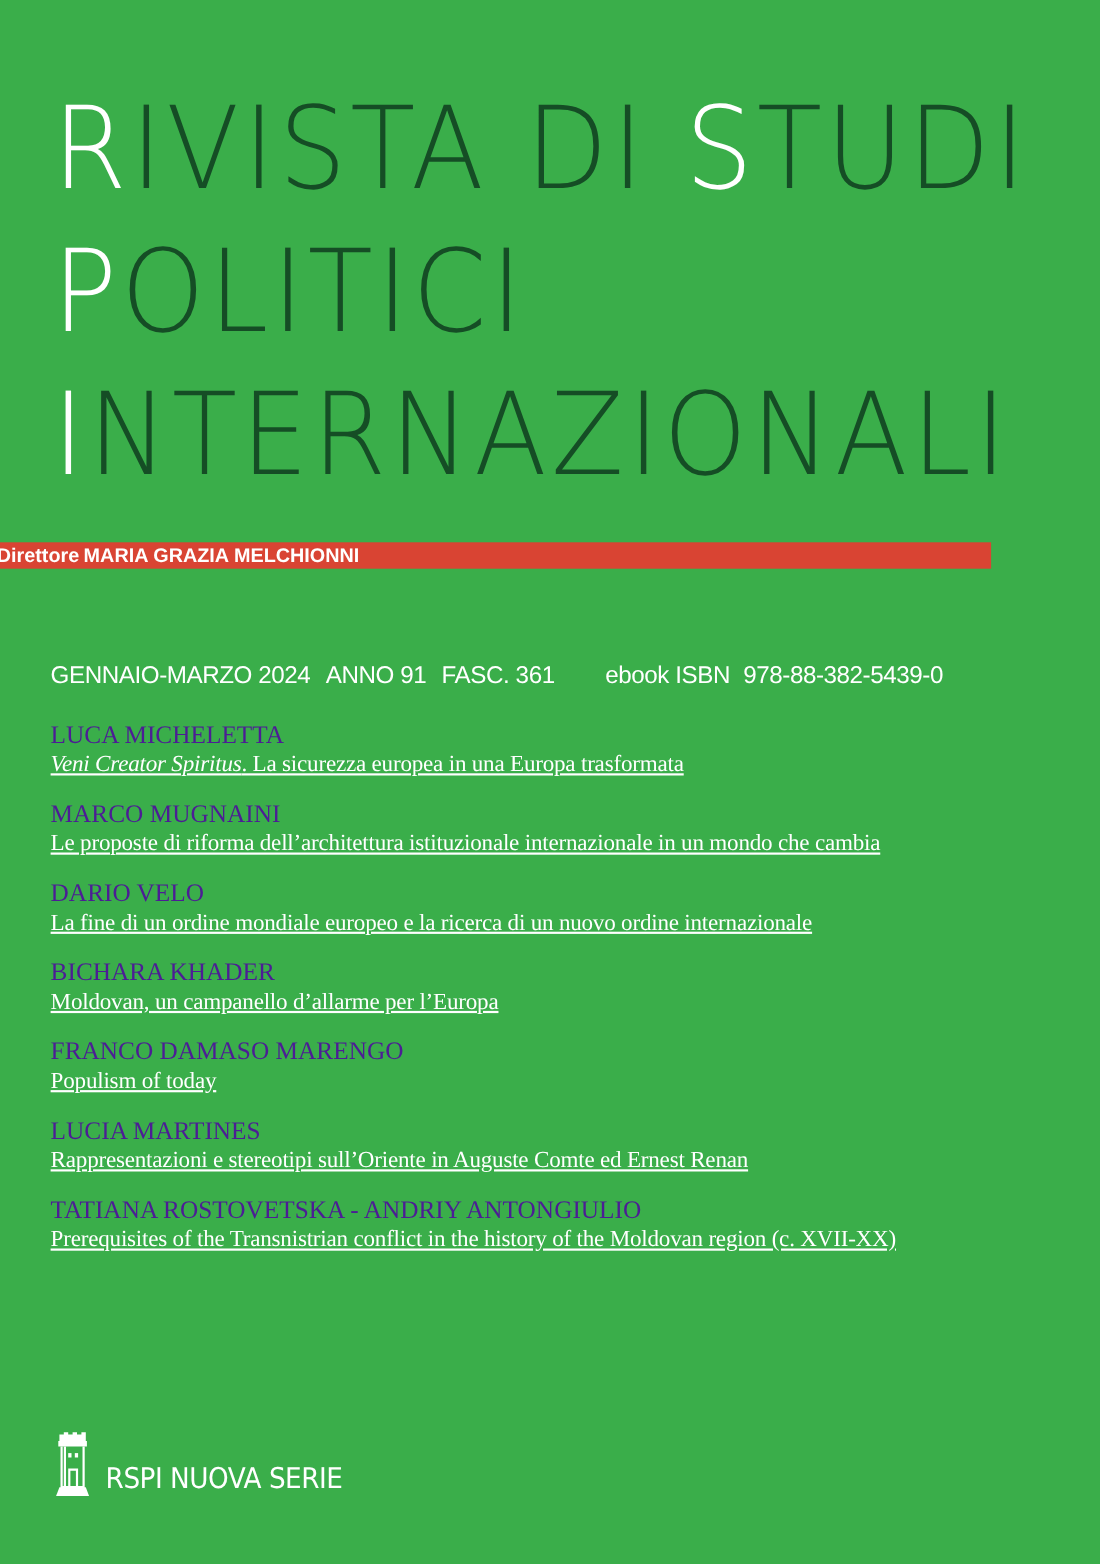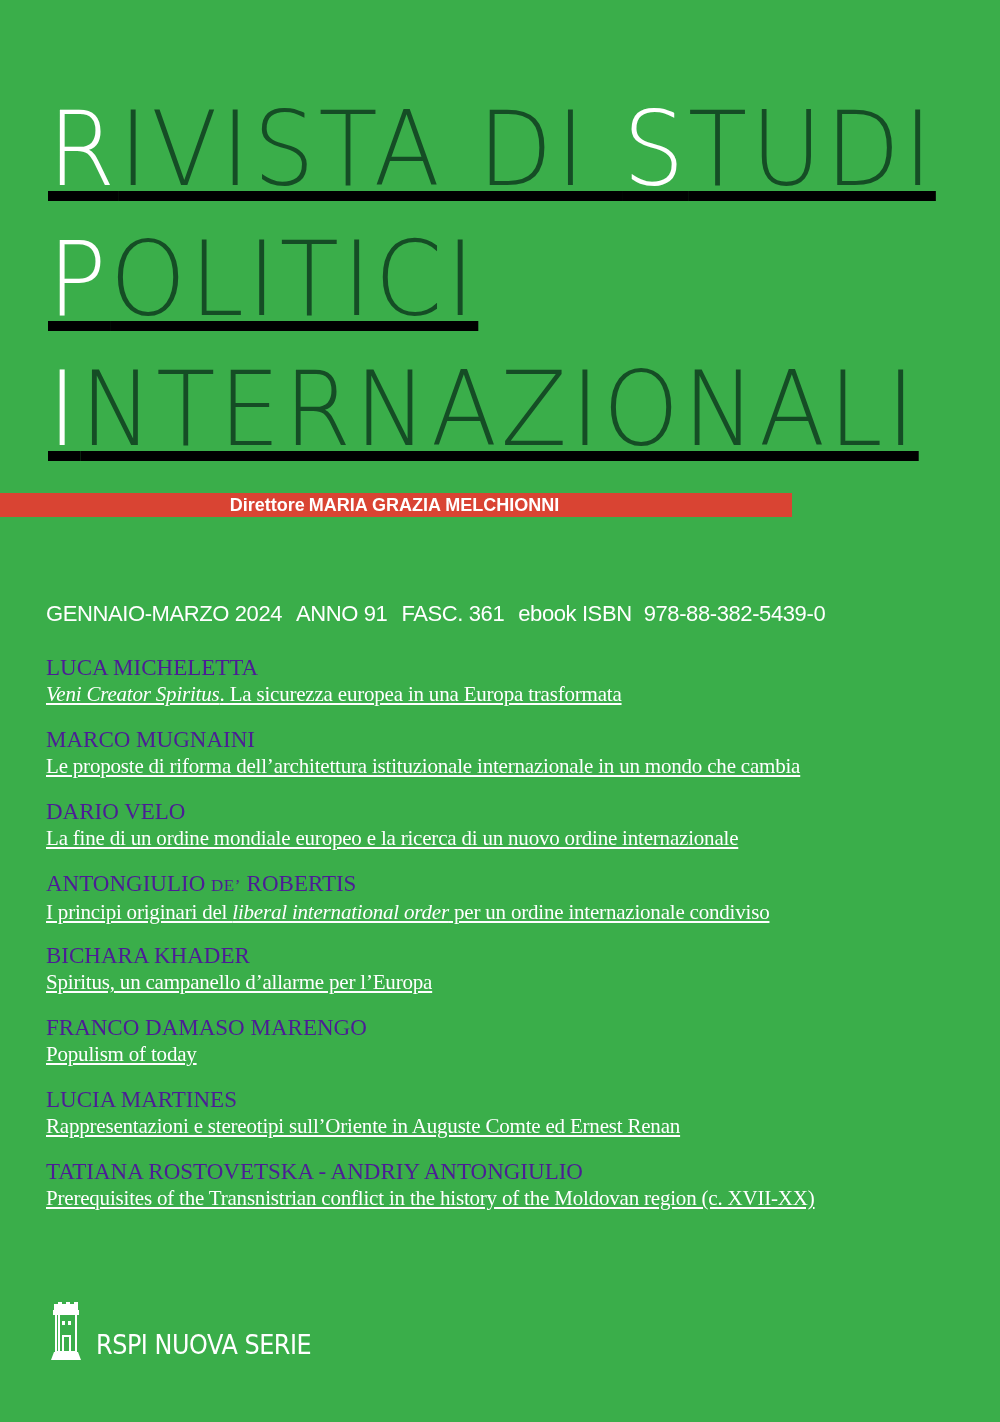--- a/index.html
+++ b/index.html
@@ -5,23 +5,22 @@
     * { margin: 0; padding: 0; box-sizing: border-box; }
     html, body { width: 1000px; height: 1422px; overflow: hidden; }
     body {
       background: #3aae4a;
       position: relative;
       font-family: "Liberation Sans", sans-serif;
     }
     .title-block {
       position: absolute;
       left: 48px;
-      top: 84px;
+      top: 70px;
       width: 920px;
-      text-decoration: underline;
     }
     .title-line {
       display: block;
       font-family: "DejaVu Sans", sans-serif;
       font-weight: 300;
       font-size: 104px;
       line-height: 130px;
       letter-spacing: 4px;
       color: #154d25;
       white-space: nowrap;
@@ -33,24 +32,24 @@
       color: #ffffff;
     }
     .title-line .rest {
       color: #154d25;
     }
 
     .director-band {
       position: absolute;
       left: 0;
       top: 493px;
-      width: 792px;
+      width: 901px;
       height: 24px;
       background: #d94433;
-      text-align: center;
+      text-align: left;
     }
     .director-text {
       display: inline-block;
       margin-left: -3px;
       font-family: "Liberation Sans", sans-serif;
       font-weight: bold;
       font-size: 18px;
       line-height: 24px;
       color: #ffffff;
       letter-spacing: 0px;
@@ -62,21 +61,21 @@
       left: 46px;
       top: 600px;
       font-family: "Liberation Sans", sans-serif;
       font-size: 22px;
       line-height: 28px;
       color: #ffffff;
       white-space: nowrap;
       letter-spacing: -0.4px;
     }
     .issue-line span { margin-right: 14px; }
-    .issue-line span.isbn-label { margin-right: 12px; }
+    .issue-line span.isbn-label { margin-right: 12px; margin-left: 32px; }
     .issue-line span:last-child { margin-right: 0; }
 
     .toc {
       position: absolute;
       left: 46px;
       top: 655px;
       width: 920px;
     }
     .toc-entry {
       height: 72px;
@@ -154,26 +153,22 @@
   </div>
   <div class="toc-entry">
     <span class="toc-author">MARCO MUGNAINI</span>
     <span class="toc-title">Le proposte di riforma dell’architettura istituzionale internazionale in un mondo che cambia</span>
   </div>
   <div class="toc-entry">
     <span class="toc-author">DARIO VELO</span>
     <span class="toc-title">La fine di un ordine mondiale europeo e la ricerca di un nuovo ordine internazionale</span>
   </div>
   <div class="toc-entry">
-    <span class="toc-author"><span>ANTONGIULIO </span><span class="smallcaps">DE’</span><span> ROBERTIS</span></span>
-    <span class="toc-title"><span>I principi originari del </span><em>liberal international order</em><span> per un ordine internazionale condiviso</span></span>
-  </div>
-  <div class="toc-entry">
     <span class="toc-author">BICHARA KHADER</span>
-    <span class="toc-title">Spiritus, un campanello d’allarme per l’Europa</span>
+    <span class="toc-title">Moldovan, un campanello d’allarme per l’Europa</span>
   </div>
   <div class="toc-entry">
     <span class="toc-author">FRANCO DAMASO MARENGO</span>
     <span class="toc-title">Populism of today</span>
   </div>
   <div class="toc-entry">
     <span class="toc-author">LUCIA MARTINES</span>
     <span class="toc-title">Rappresentazioni e stereotipi sull’Oriente in Auguste Comte ed Ernest Renan</span>
   </div>
   <div class="toc-entry">

